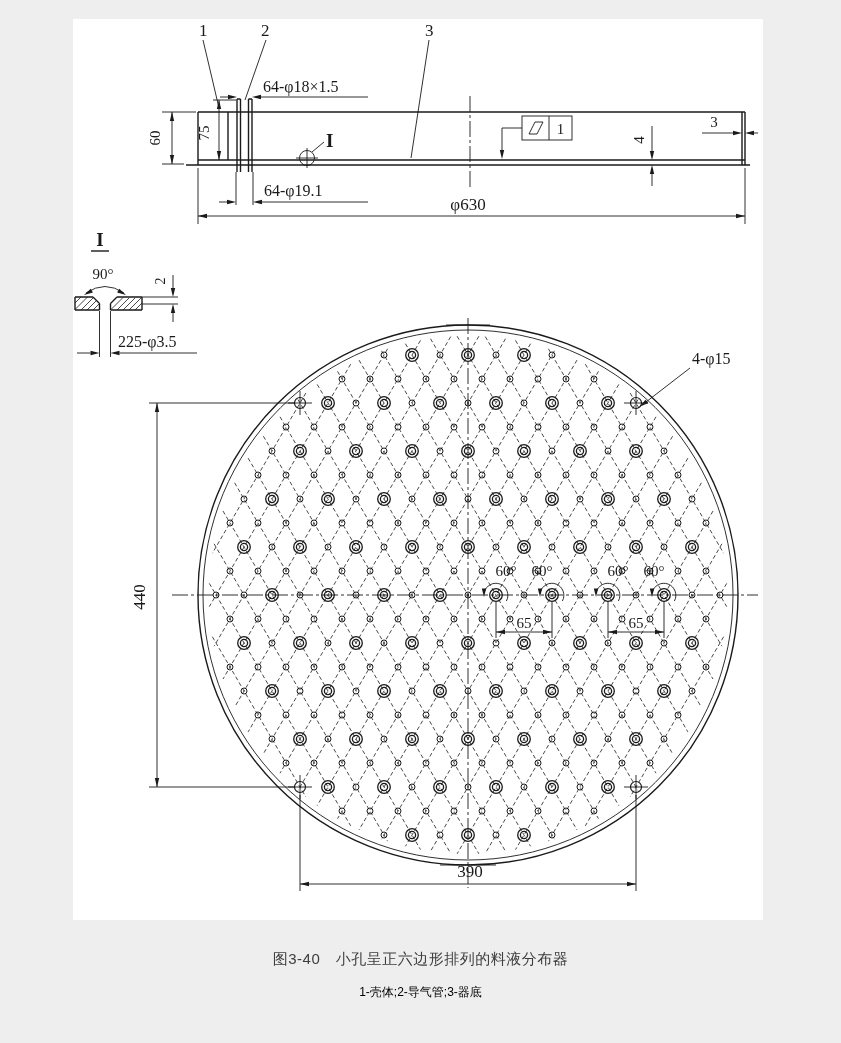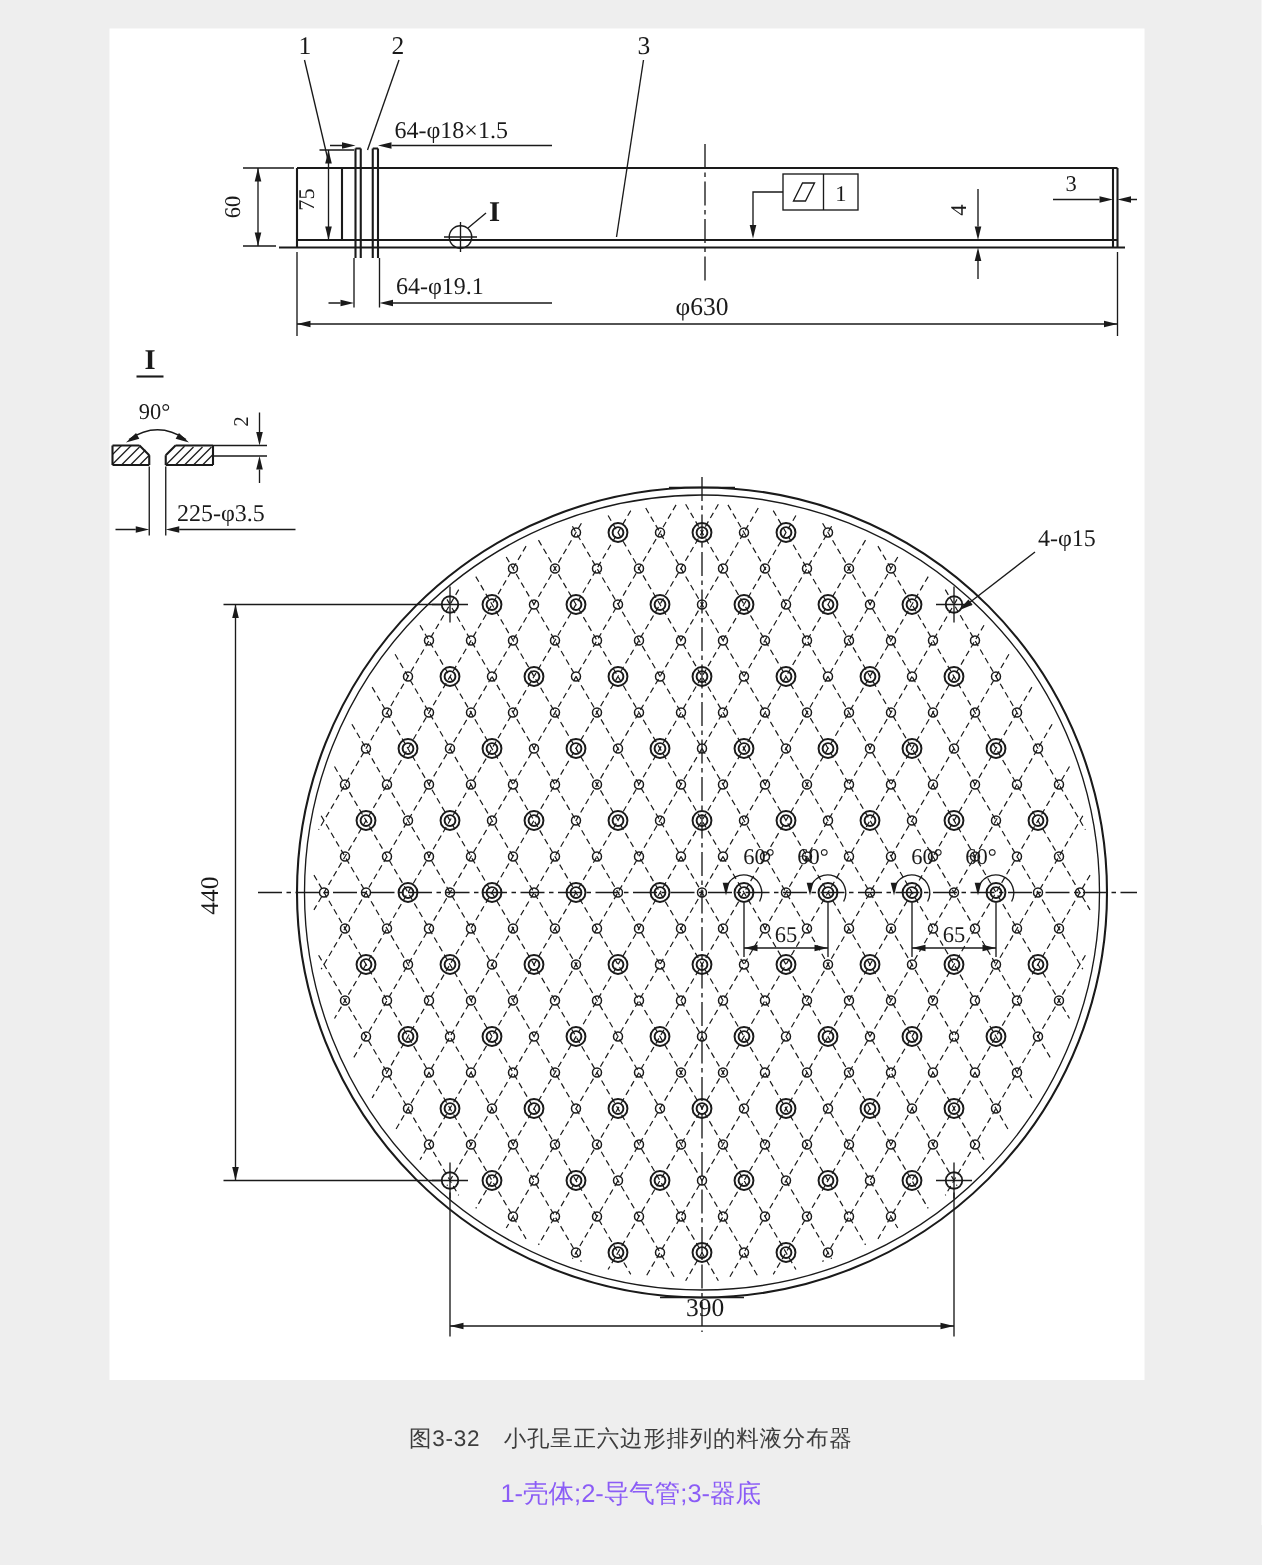--- a/index.html
+++ b/index.html
@@ -3,21 +3,21 @@
 <meta charset="utf-8">
 <style>
   html,body{margin:0;padding:0;}
   .page{position:relative;width:841px;height:1043px;background:#eeeeee;overflow:hidden;
         font-family:"Liberation Sans","DejaVu Sans",sans-serif;}
   .paper{position:absolute;left:73px;top:19px;width:690px;height:901px;background:#ffffff;}
   svg{position:absolute;left:0;top:0;}
   svg text{fill:#1a1a1a;font-family:"Liberation Serif","DejaVu Serif",serif;}
   .cap{position:absolute;left:0;width:841px;text-align:center;color:#3d3d3d;}
   .cap.fig{top:950px;font-size:15px;letter-spacing:0.5px;}
-  .cap.leg{top:984px;font-size:17px;color:#8b5cf6;}
+  .cap.leg{top:984px;font-size:12px;color:#000000;}
   .thick{stroke:#1a1a1a;stroke-width:1.4;fill:none;}
   .thin{stroke:#1a1a1a;stroke-width:0.9;fill:none;}
   .hatchln{stroke:#1a1a1a;stroke-width:0.8;fill:none;}
   .cl{stroke:#1a1a1a;stroke-width:0.9;fill:none;stroke-dasharray:16 3 3 3;}
   .ah{fill:#1a1a1a;stroke:none;}
 </style>
 </head>
 <body>
 
 <div class="page">
@@ -651,15 +651,15 @@
       <g>
         <path class="thin" d="M608,602 V638 M664,602 V638"></path>
         <path class="thin" d="M608,632 H664"></path>
         <polygon class="ah" points="608,632 617,629.8 617,634.2"></polygon>
         <polygon class="ah" points="664,632 655,629.8 655,634.2"></polygon>
         <text x="636" y="628" font-size="15" text-anchor="middle">65</text>
       </g>
     </g>
   </svg>
 
-  <div class="cap fig">图3-32　小孔呈正六边形排列的料液分布器</div>
+  <div class="cap fig">图3-40　小孔呈正六边形排列的料液分布器</div>
   <div class="cap leg">1-壳体;2-导气管;3-器底</div>
 </div>
 
 </body></html>

